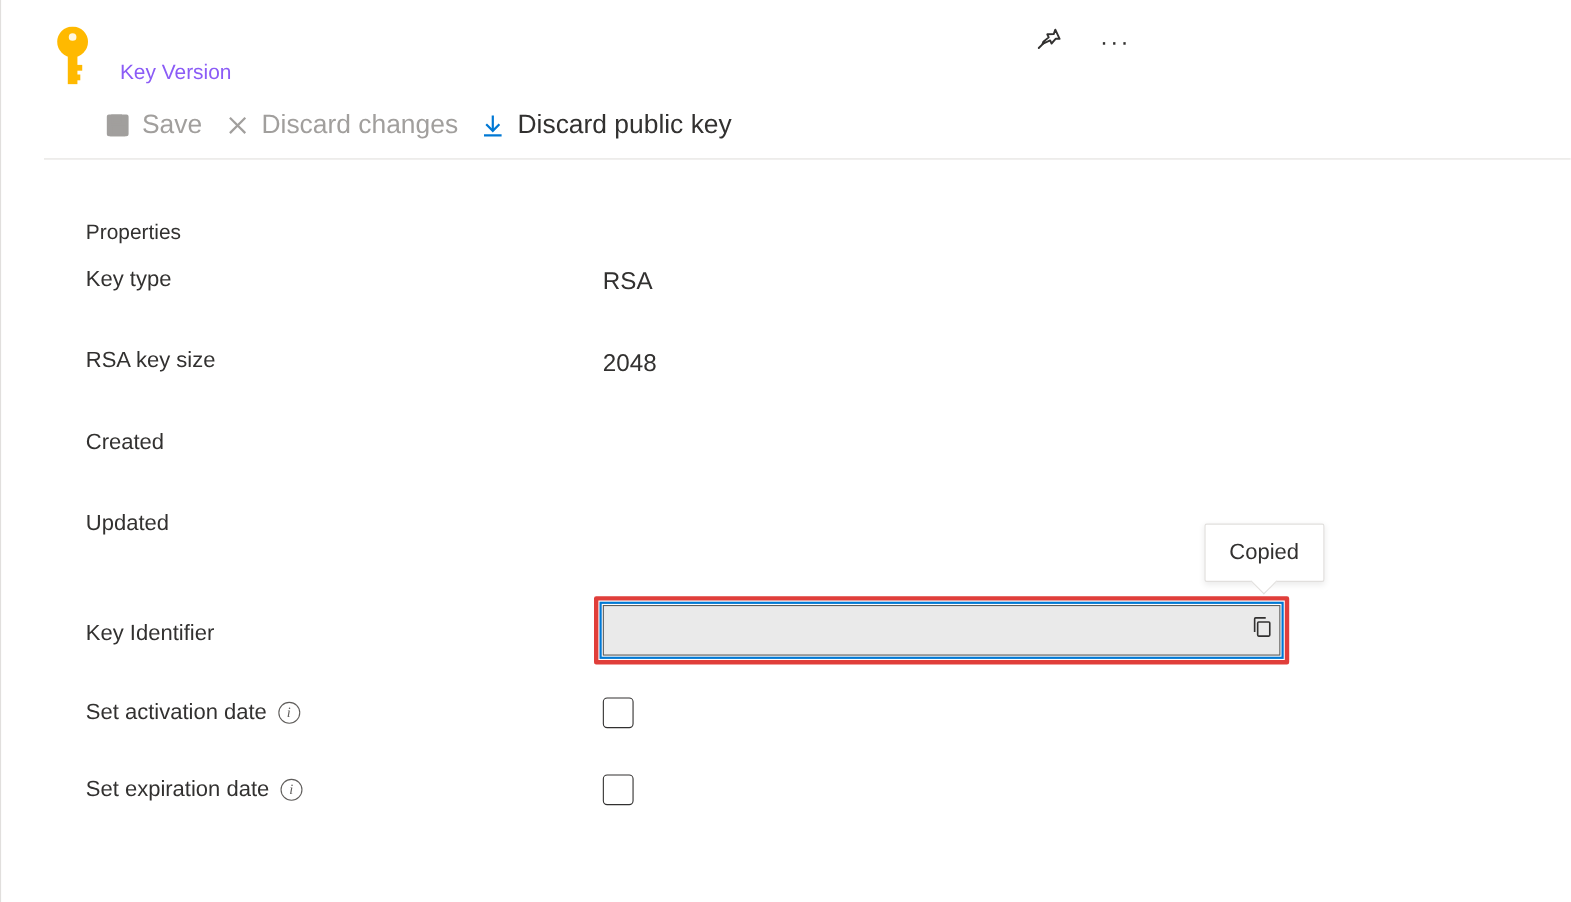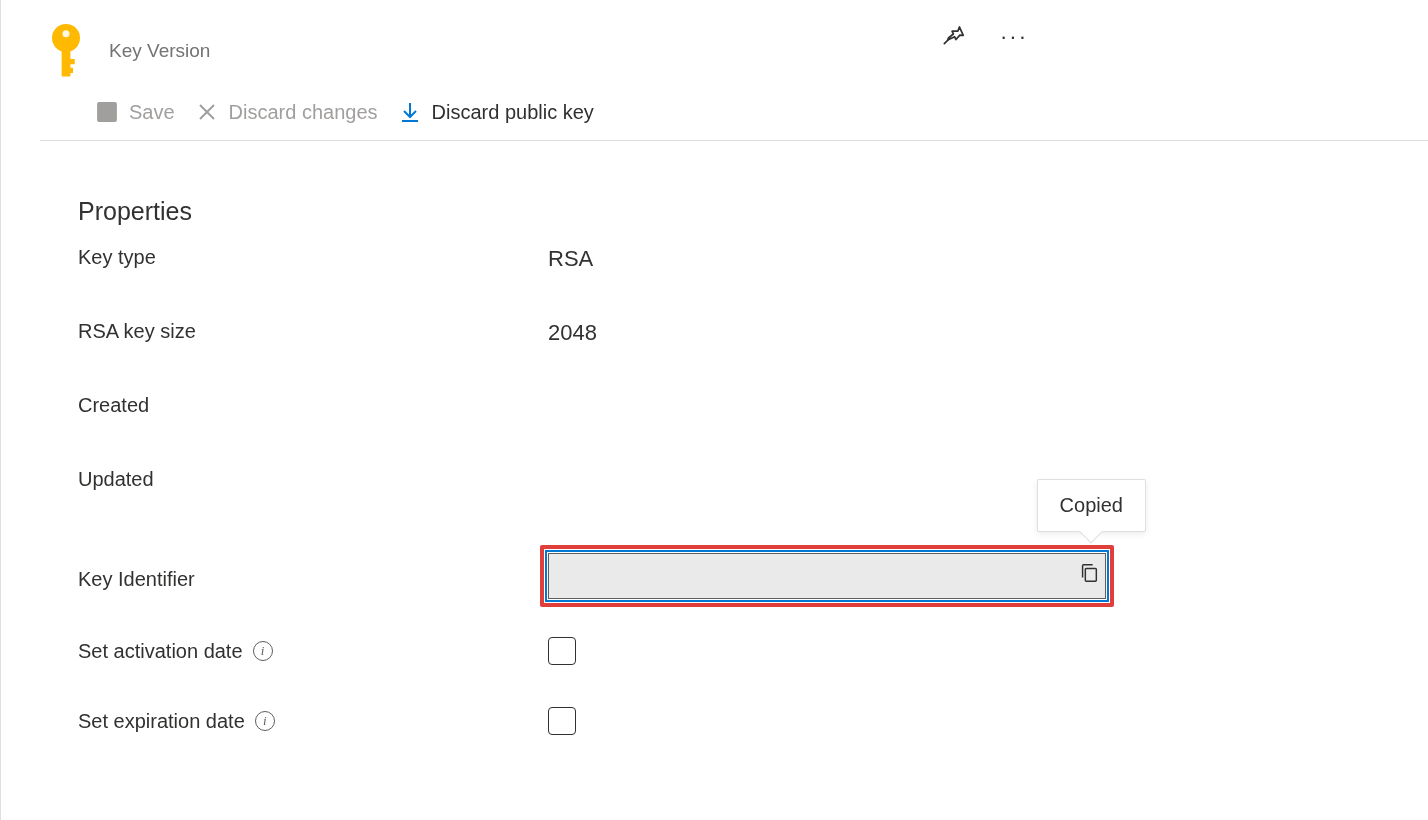--- a/index.html
+++ b/index.html
@@ -25,22 +25,22 @@
       position: relative;
     }
     .key-icon {
       width: 42px;
       height: 56px;
       margin-right: 22px;
       margin-top: 2px;
     }
     .subtitle {
       font-size: 19px;
-      color: #737373;
-      margin-top: 18px;
+      color: #8b5cf6;
+      margin-top: 34px;
     }
     .header-actions {
       position: absolute;
       right: 400px;
       top: 22px;
       display: flex;
       gap: 34px;
       align-items: center;
     }
     .pin-icon, .more-icon {
@@ -53,31 +53,31 @@
       padding: 12px 20px 16px 55px;
       border-bottom: 1px solid #e1dfdd;
       margin-left: 40px;
       margin-right: 0;
       gap: 20px;
     }
     .tb-item {
       display: flex;
       align-items: center;
       gap: 10px;
-      font-size: 20px;
+      font-size: 24px;
       cursor: pointer;
     }
     .tb-item.disabled { color: #a19f9d; cursor: default; }
     .tb-item.disabled svg { stroke: #a19f9d; fill: #a19f9d; }
     .tb-download-icon { color: #0078d4; }
     .content {
       padding: 50px 60px 0 78px;
     }
     .sec-title {
-      font-size: 25px;
+      font-size: 19px;
       font-weight: 400;
       margin-bottom: 20px;
       margin-top: 6px;
     }
     .row {
       display: flex;
       align-items: flex-start;
       min-height: 74px;
     }
     .row-label {
@@ -90,21 +90,21 @@
       text-align: center;
     }
     .row-value {
       font-size: 22px;
       color: #323130;
       position: relative;
       flex: 1;
     }
     .keyid-wrap {
       position: relative;
-      width: 558px;
+      width: 616px;
       margin-top: -6px;
     }
     .keyid-highlight {
       position: absolute;
       left: -8px; top: -8px; right: -8px; bottom: -8px;
       border: 4px solid #e03e3a;
       border-radius: 2px;
       pointer-events: none;
     }
     .keyid-input {

